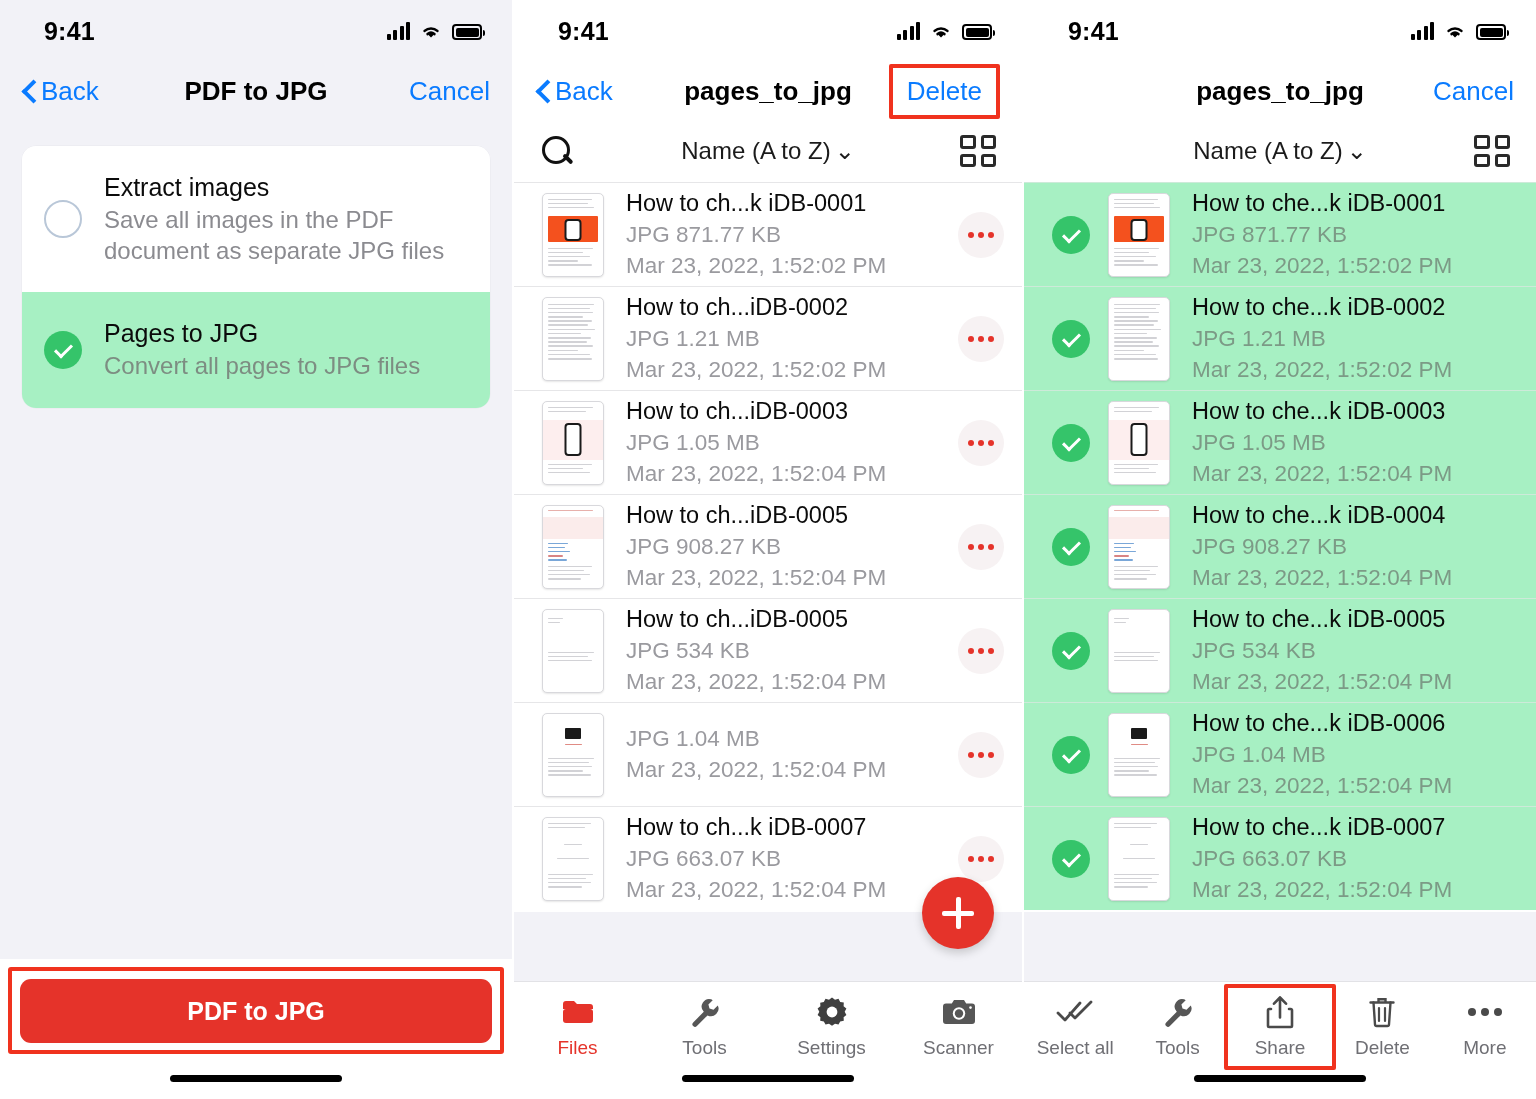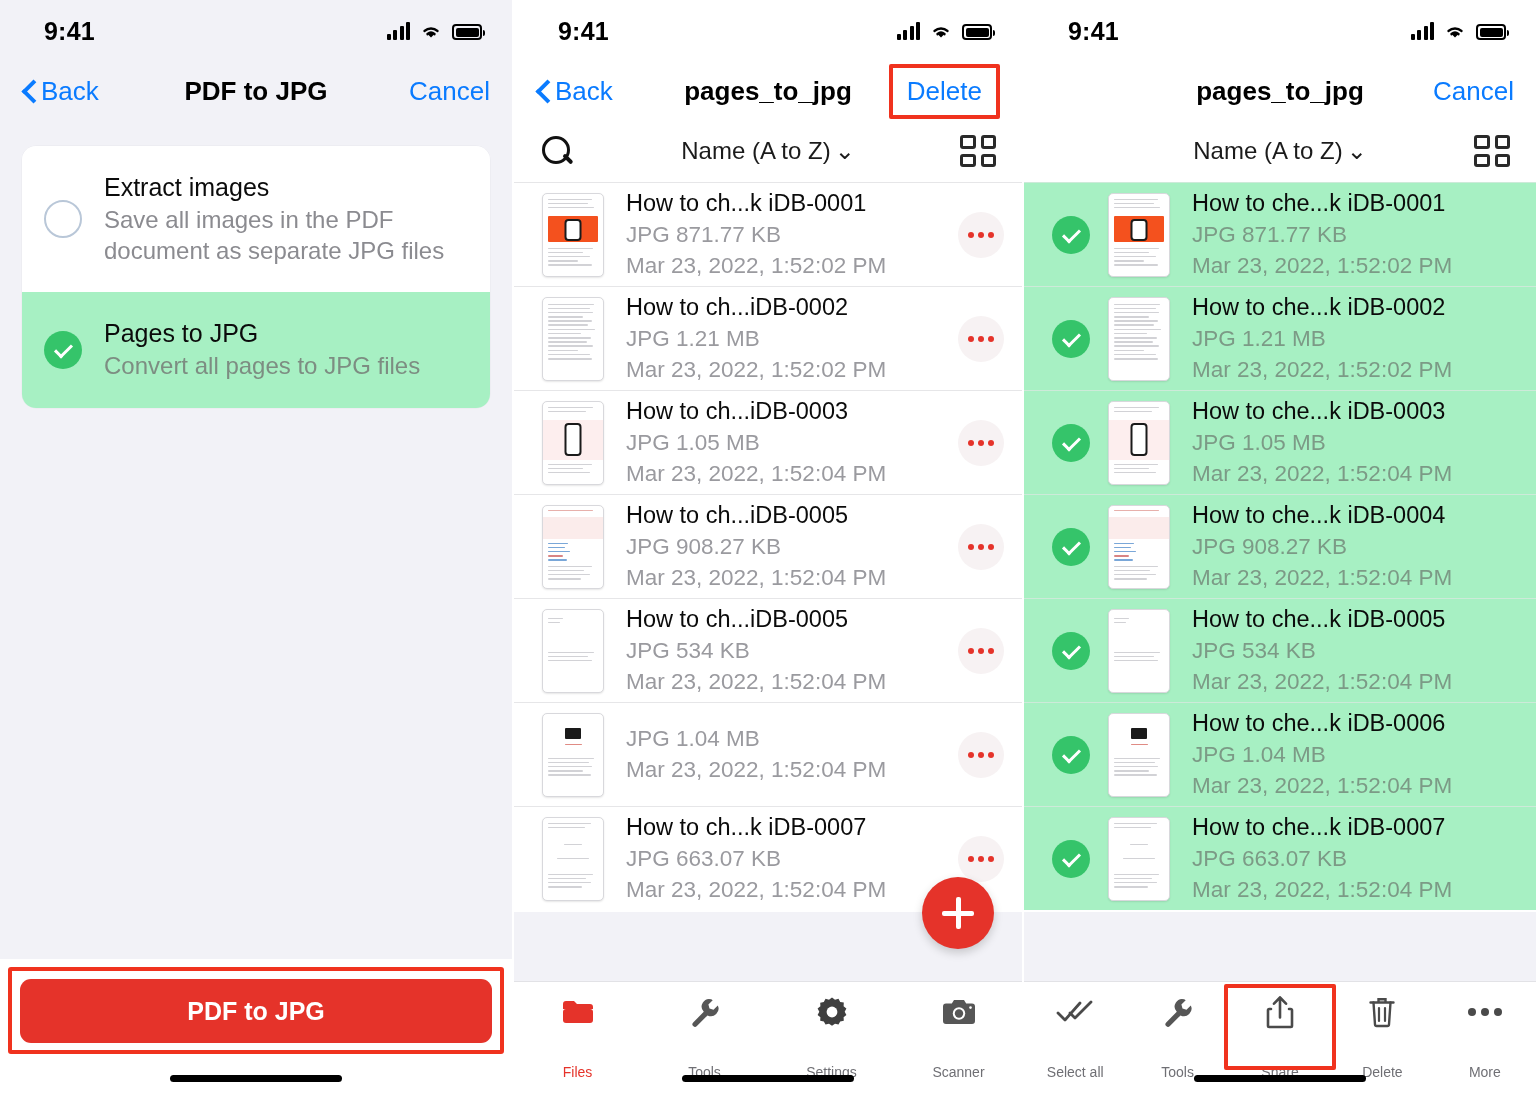--- a/index.html
+++ b/index.html
@@ -99,21 +99,21 @@
   .fab::before,.fab::after{content:"";position:absolute;background:#fff;border-radius:2px;}
   .fab::before{left:20px;top:34px;width:32px;height:5px;}
   .fab::after{left:33.5px;top:20px;width:5px;height:32px;}
 
   
   .spacer-bg { position:absolute; left:0; right:0; background:#f2f2f7; }
   .tabbar { position:absolute; left:0; right:0; bottom:0; height:118px; background:#fff;
       border-top:1px solid #e2e2e6; display:flex; align-items:flex-start; padding-top:12px; }
   .tab { flex:1 1 0; display:flex; flex-direction:column; align-items:center; gap:7px; cursor:pointer; position:relative;}
   .tab .ico { height:36px; display:flex; align-items:center; justify-content:center; }
-  .tab .lbl { font-size:14px; color:#6f6f74;margin-top:27px; }
+  .tab .lbl { font-size:19px; color:#6f6f74; }
   .tab.active .lbl { color:#e5332a; }
   .tab.boxed-hl::after{content:"";position:absolute;left:50%;transform:translateX(-50%);top:-10px;
       width:104px;height:78px;border:4px solid #f0321e;border-radius:2px;}
 
   svg { display:block; }
 </style>
 </head>
 <body>
 
 <div class="stage">

